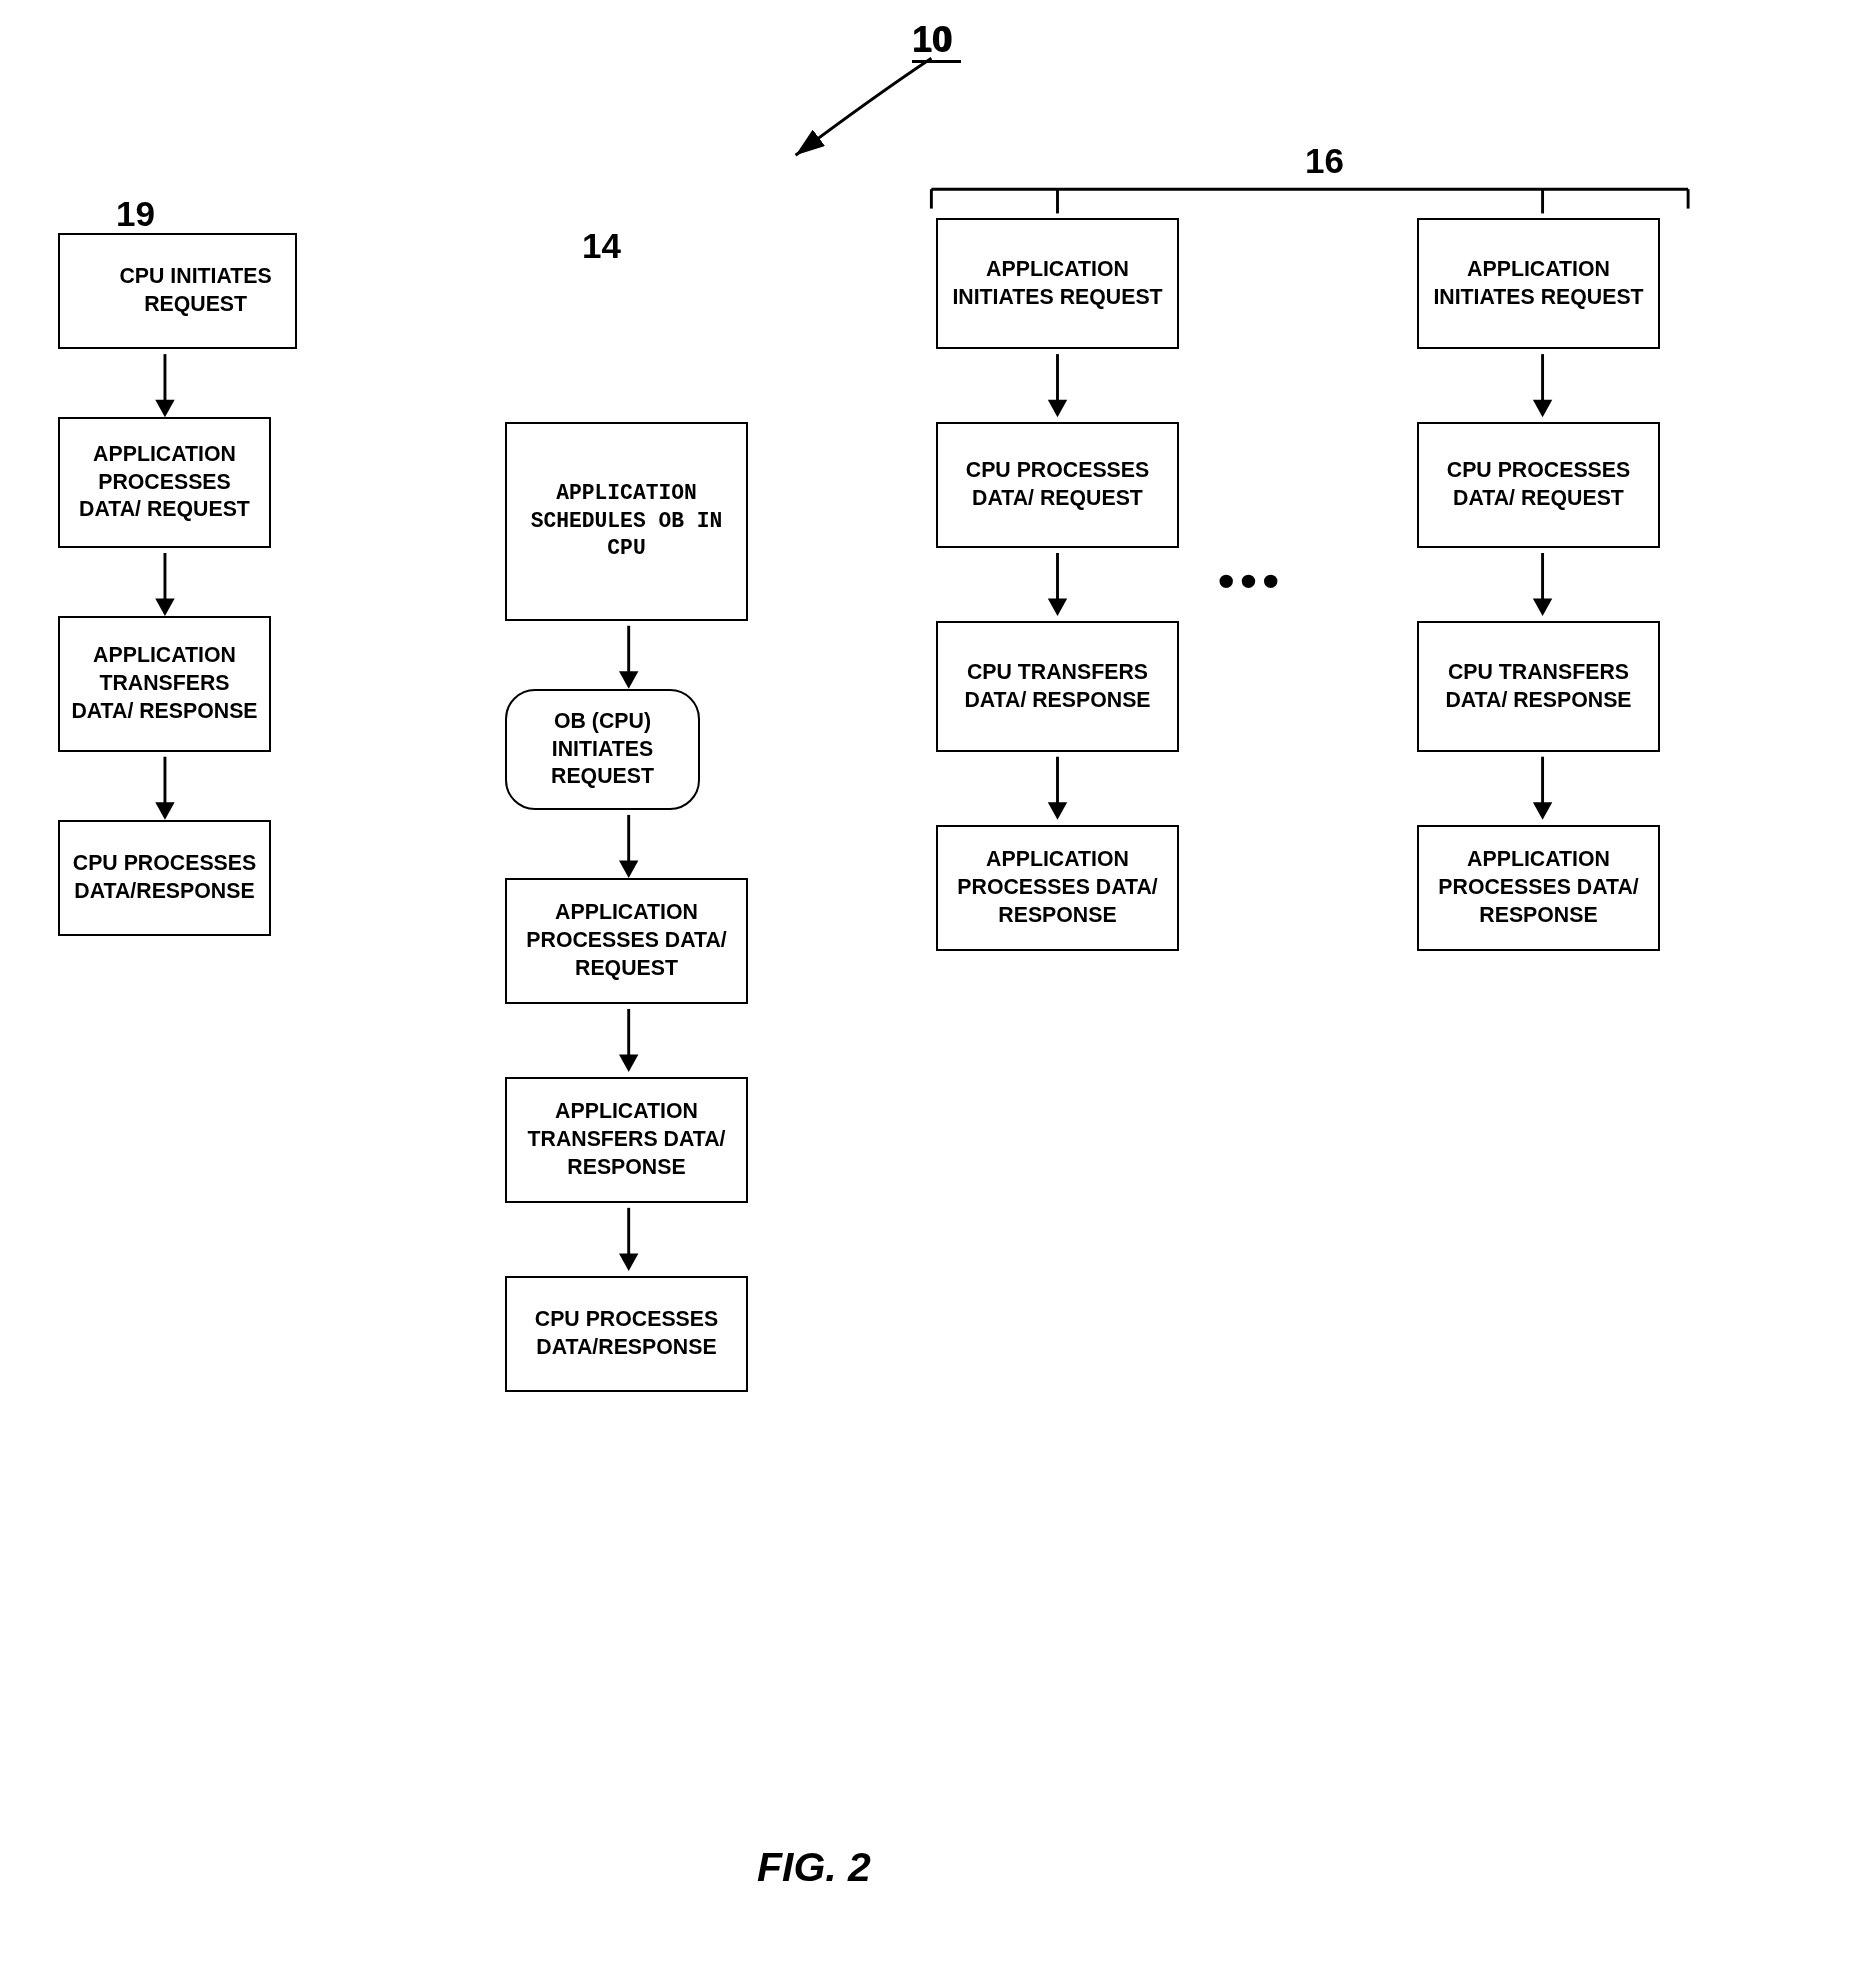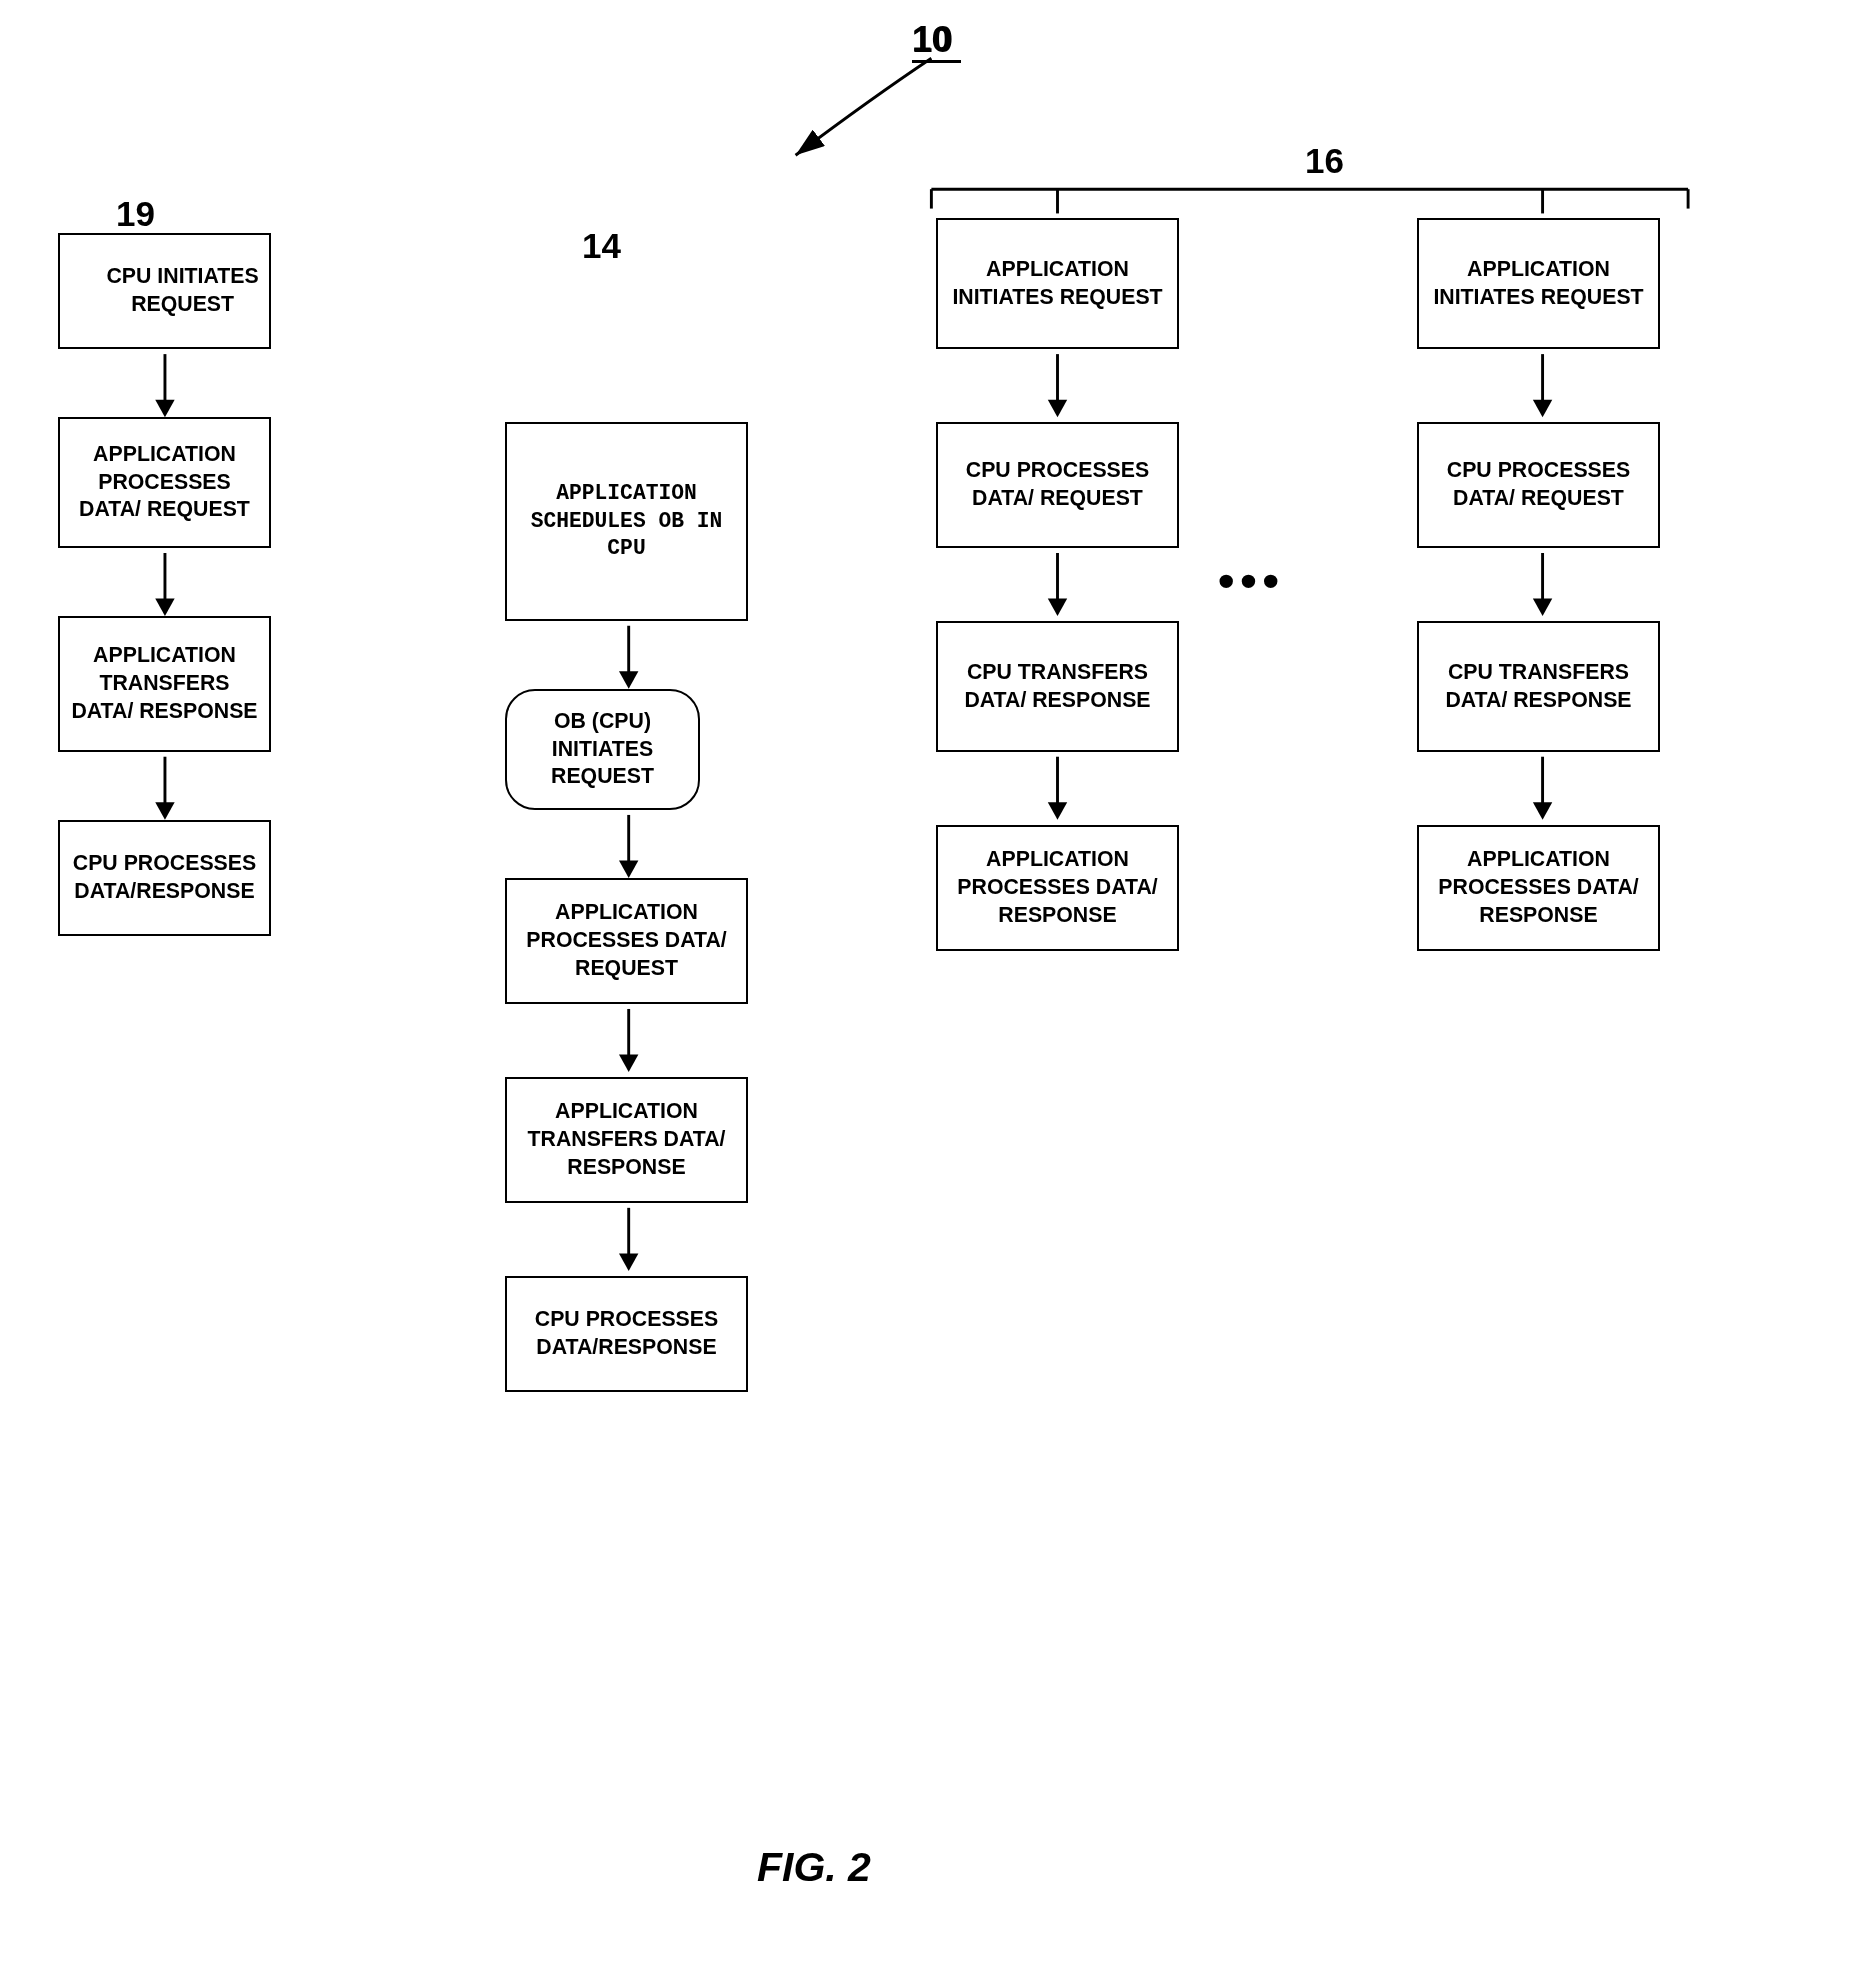--- a/index.html
+++ b/index.html
@@ -116,21 +116,21 @@
 
   </svg>
 
   <div class="label-num" style="left: 912px; top: 19.4px;">10</div>
   <span style="position:absolute; left:912px; top:19.4px; font-size:37px; font-weight:bold; font-family:Arial;">10</span>
 
   <div style="position:absolute; left:912px; top:60px; width:49px; height:2.9px; background:#000;"></div>
 
   <span class="label-num" style="left:116px; top:194px;">19</span>
 
-  <div class="flow-box" style="left:58px; top:233px; width:213px; height:116px;padding-left:44px;">
+  <div class="flow-box" style="left:58px; top:233px; width:239px; height:116px;padding-left:44px;">
     <span>CPU INITIATES REQUEST</span>
   </div>
 
   <div class="flow-box" style="left:58px; top:417px; width:213px; height:131px;">
     <span>APPLICATION PROCESSES DATA/ REQUEST</span>
   </div>
 
   <div class="flow-box" style="left:58px; top:616px; width:213px; height:136px;">
     <span>APPLICATION TRANSFERS DATA/ RESPONSE</span>
   </div>

